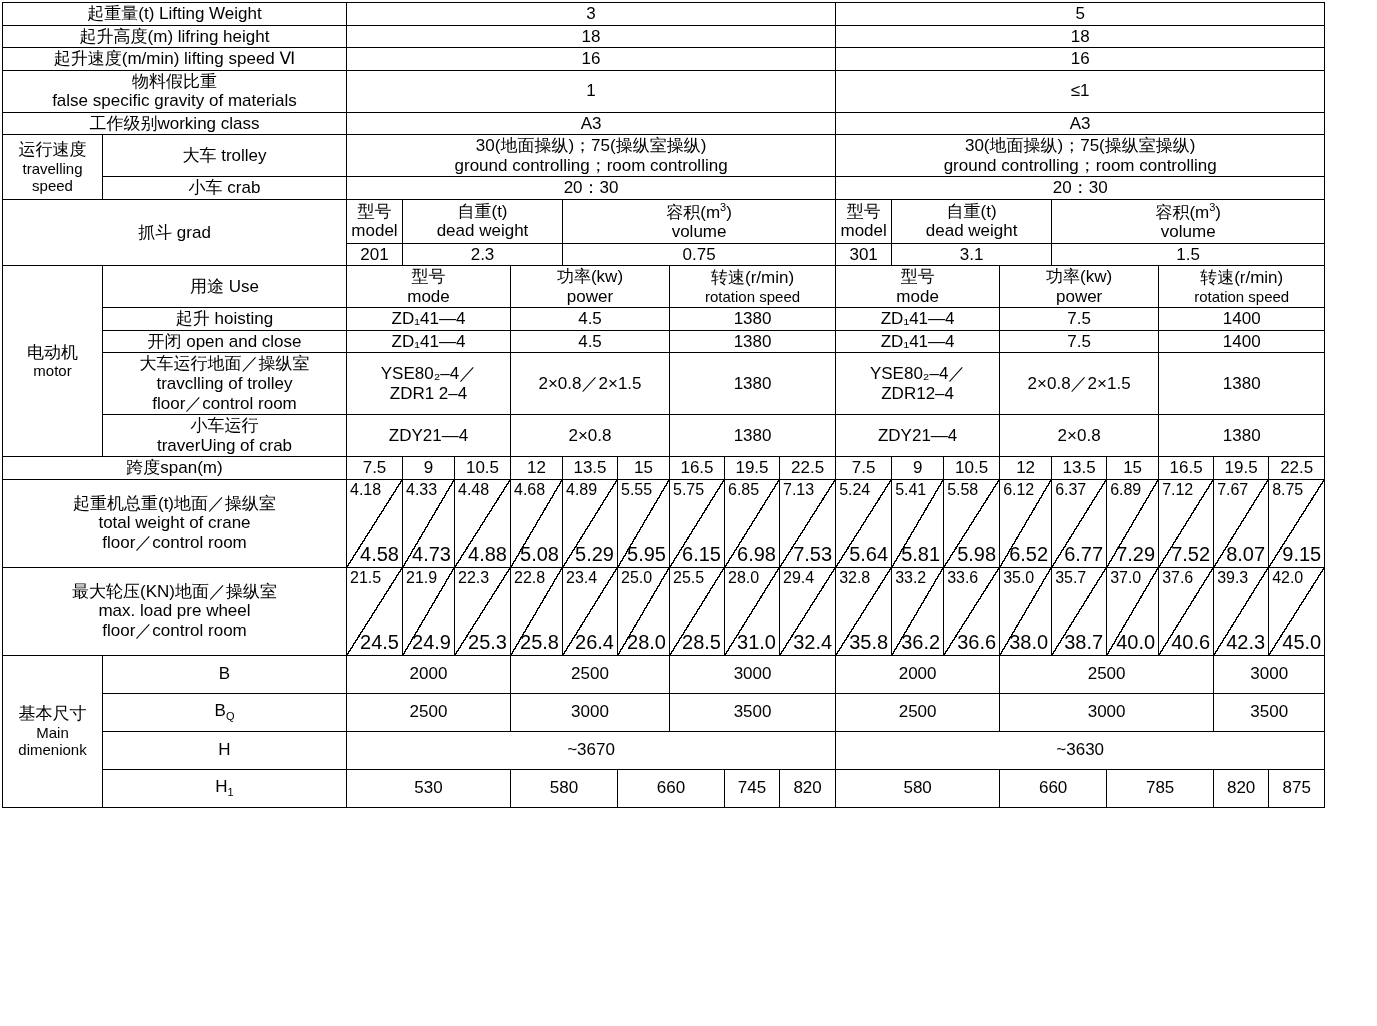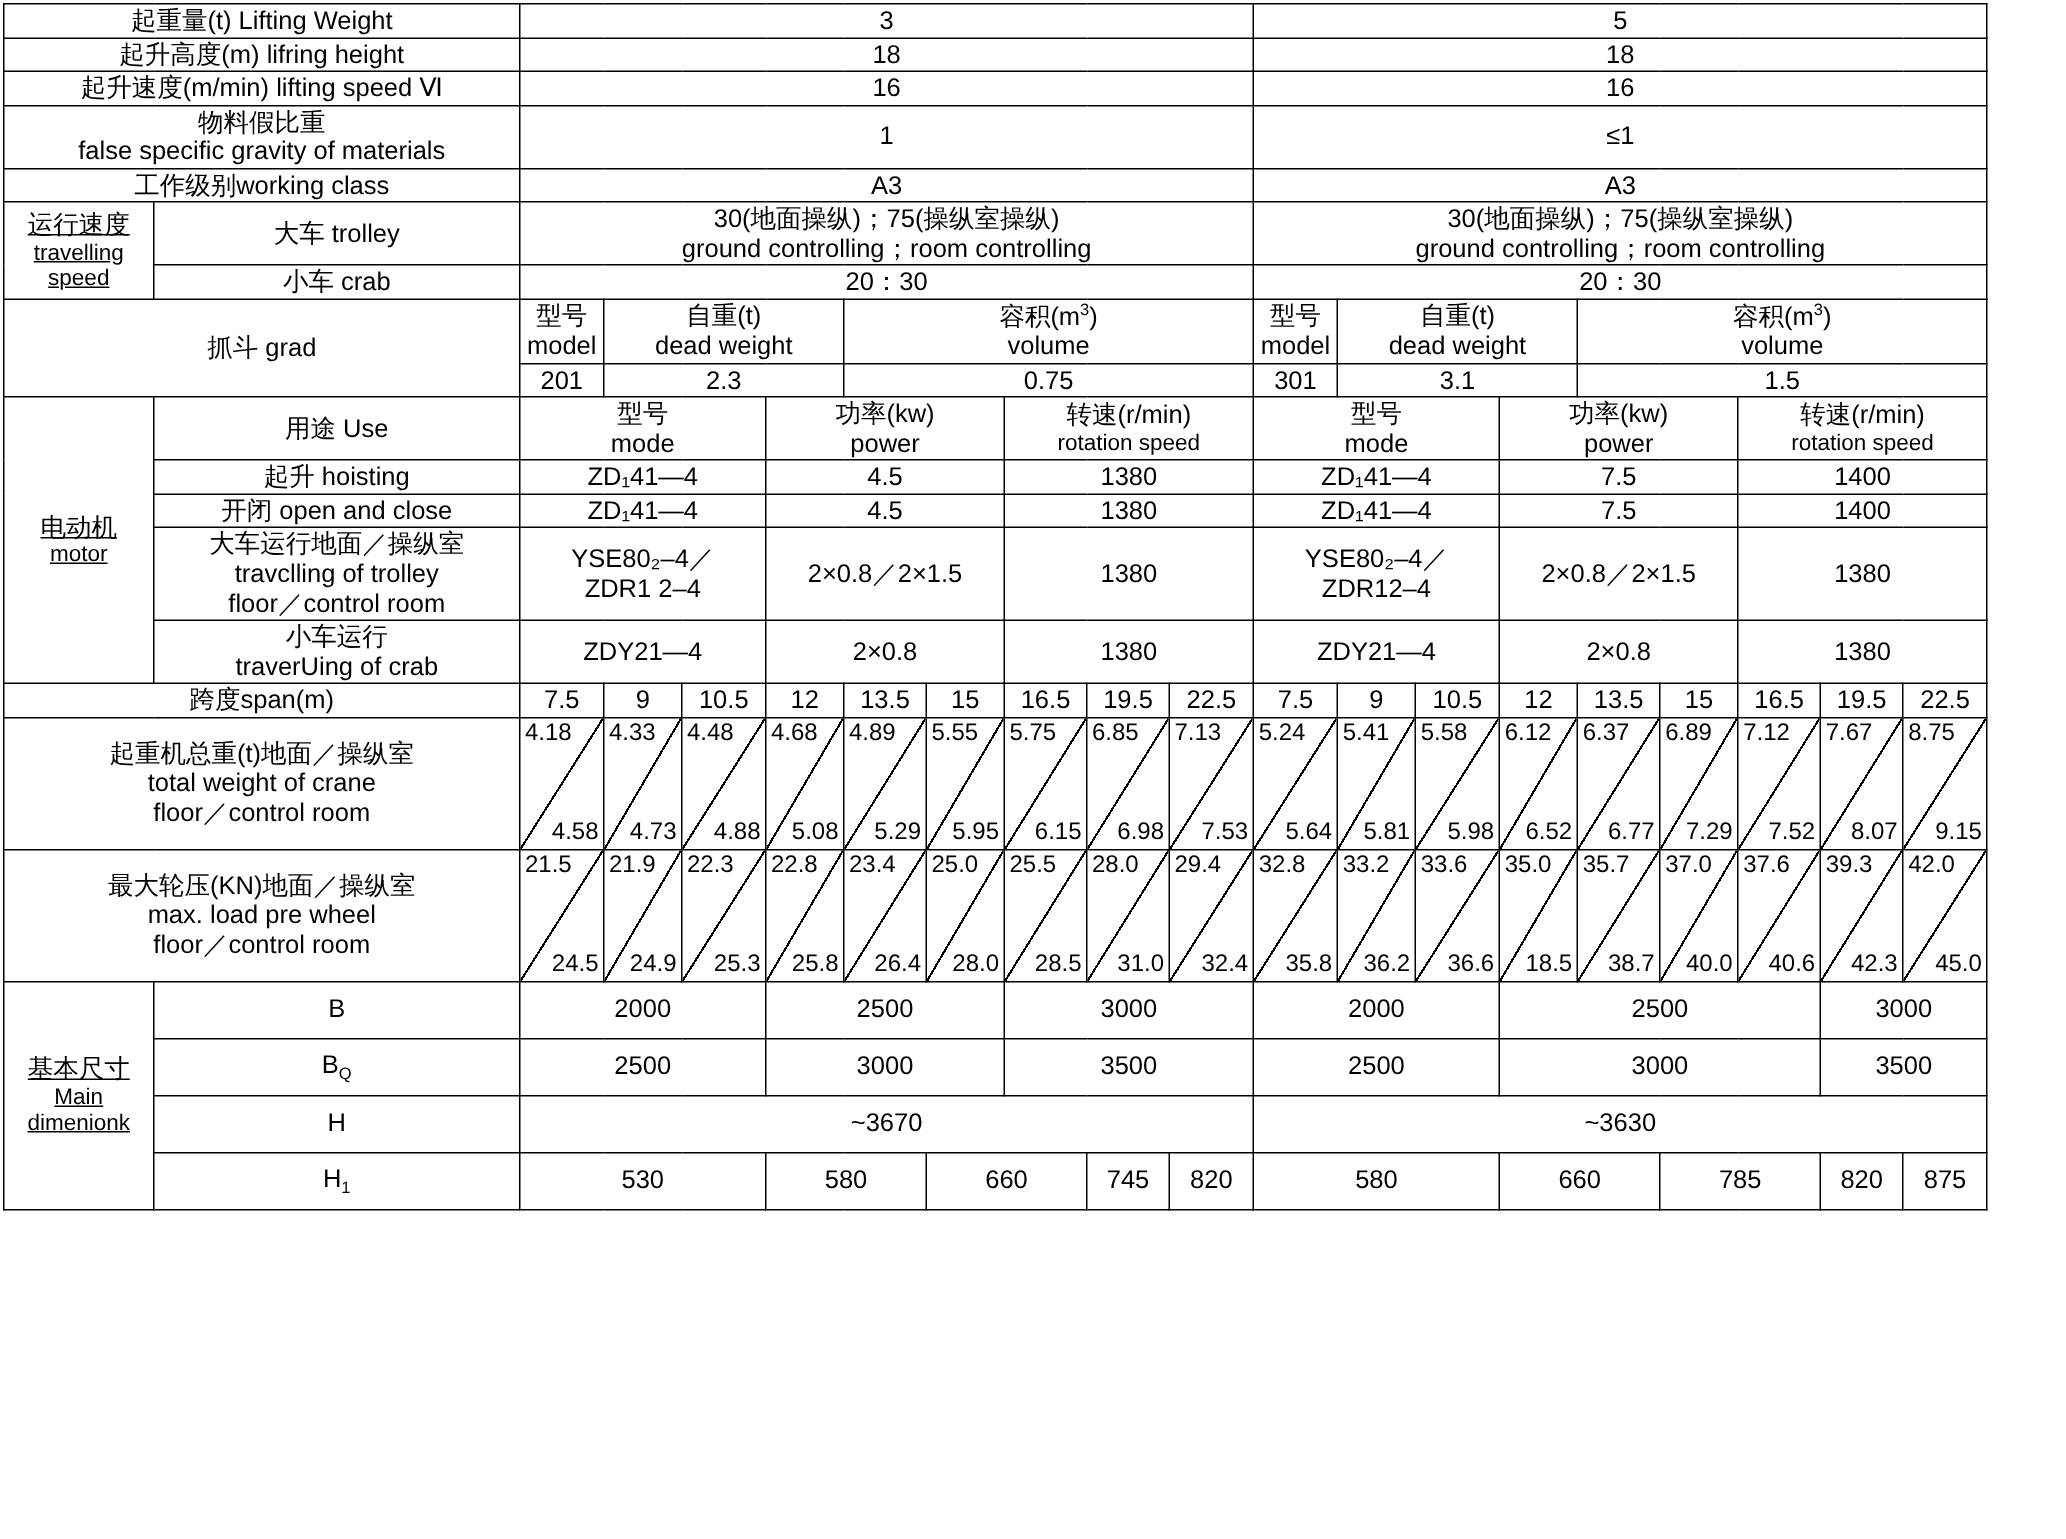--- a/index.html
+++ b/index.html
@@ -5,28 +5,28 @@
   html,body{margin:0;padding:0;background:#fff;}
   body{width:1377px;height:1026px;font-family:"Liberation Sans",sans-serif;color:#000;}
   table.spec{border-collapse:collapse;table-layout:fixed;width:1091px;margin:2px;}
   table.spec td{border:1px solid #000;text-align:center;vertical-align:middle;padding:1px 2px;font-size:17px;line-height:1.15;}
   .lbl{font-size:17px;}
   .two{line-height:1.1;margin-top:16px;}
   .sub{font-size:11px;vertical-align:sub;}
   .sup{font-size:11px;vertical-align:super;}
   .small{font-size:15px;}
   .xsmall{font-size:14px;}
-  .vert{font-size:17px;line-height:1.12;text-decoration:underline;}
+  .vert{font-size:17px;line-height:1.12;}
   
   .diag{position:relative;padding:0;height:100%;}
   .diag .dl{position:absolute;left:0;top:0;width:100%;height:100%;}
   .diag .dl:after{content:"";position:absolute;left:0;top:0;width:100%;height:100%;
      background:linear-gradient(to right bottom, transparent calc(50% - 0.7px), #000 calc(50% - 0.7px), #000 calc(50% + 0.7px), transparent calc(50% + 0.7px));}
   .diag .tl{position:absolute;left:3px;top:1px;font-size:16px;}
-  .diag .br{position:absolute;right:3px;bottom:1px;font-size:16px;}
+  .diag .br{position:absolute;right:3px;bottom:1px;font-size:20px;}
 </style>
 </head>
 <body>
 
 <table class="spec">
   <colgroup>
     <col style="width:100px">
     <col style="width:244px">
     <col style="width:56px">
       <col style="width:52px">
@@ -410,21 +410,21 @@
           <span class="br">36.2</span>
         </td>
     <td class="diag">
           <div class="dl"></div>
           <span class="tl">33.6</span>
           <span class="br">36.6</span>
         </td>
     <td class="diag">
           <div class="dl"></div>
           <span class="tl">35.0</span>
-          <span class="br">18.5</span>
+          <span class="br">38.0</span>
         </td>
     <td class="diag">
           <div class="dl"></div>
           <span class="tl">35.7</span>
           <span class="br">38.7</span>
         </td>
     <td class="diag">
           <div class="dl"></div>
           <span class="tl">37.0</span>
           <span class="br">40.0</span>

